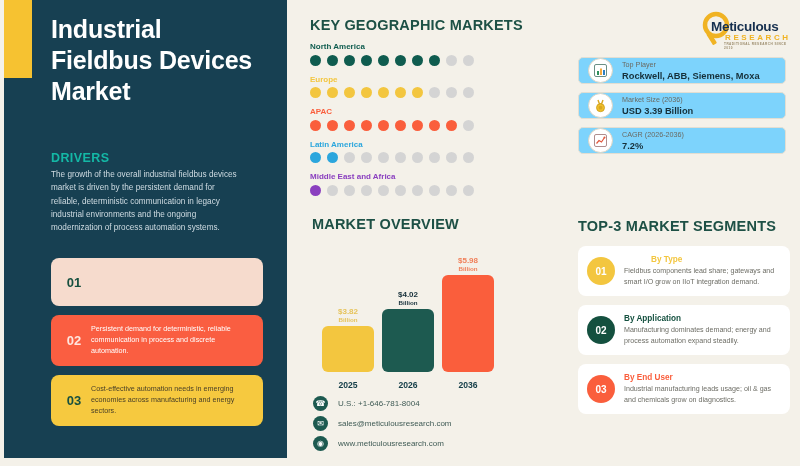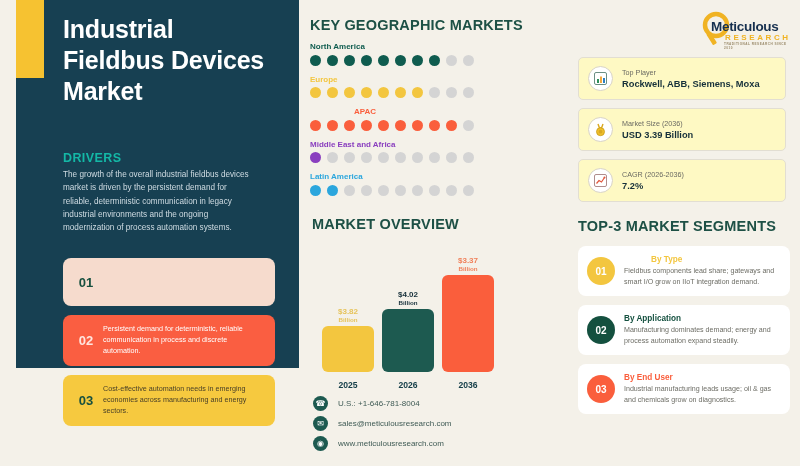--- a/index.html
+++ b/index.html
@@ -6,21 +6,21 @@
   html, body {
     width: 800px; height: 466px;
     font-family: "Liberation Sans", sans-serif;
     background: #f4f1e9;
     overflow: hidden;
   }
   .page { position: relative; width: 800px; height: 466px; background: #f4f1e9; }
 
   
   .left-panel {
-    position: absolute; left: 16px; top: 0; width: 283px; height: 368px;
+    position: absolute; left: 4px; top: 0; width: 283px; height: 458px;
     background: #174052;
   }
   .accent-bar {
     position: absolute; left: 0; top: 0; width: 28px; height: 78px;
     background: #f6c231;
   }
   .main-title {
     position: absolute; left: 47px; top: 14px; width: 215px;
     color: #ffffff; font-size: 25px; font-weight: bold; line-height: 1.24;
     letter-spacing: -0.2px;
@@ -86,23 +86,23 @@
   .c-icon {
     width: 15px; height: 15px; border-radius: 50%; background: #1d5a50;
     display: flex; align-items: center; justify-content: center;
     color: #ffffff; font-size: 8px; flex: 0 0 15px;
   }
   .c-text { margin-left: 10px; font-size: 8px; color: #3f5b55; }
 
   
   .stat-cards { position: absolute; left: 578px; top: 57px; width: 208px; }
   .stat-card {
-    display: flex; align-items: center; background: #fef9c3;
+    display: flex; align-items: center; background: #7dd3fc;
     border: 1px solid #e2ded2; border-radius: 5px;
-    padding: 8px 9px; margin-bottom: 8px;
+    padding: 0 9px; margin-bottom: 8px;
   }
   .stat-icon {
     width: 25px; height: 25px; border-radius: 50%;
     background: #ffffff; border: 1px solid #d9d4c5;
     display: flex; align-items: center; justify-content: center; flex: 0 0 25px;
   }
   .stat-body { margin-left: 9px; }
   .stat-label { font-size: 7.2px; color: #6a6a62; margin-bottom: 2px; }
   .stat-value { font-size: 9.3px; font-weight: bold; color: #16303a; }
 
@@ -189,54 +189,54 @@
             <div class="dot" style="background: rgb(243, 198, 63);"></div>
             <div class="dot" style="background: rgb(243, 198, 63);"></div>
             <div class="dot" style="background: rgb(243, 198, 63);"></div>
             <div class="dot" style="background: rgb(243, 198, 63);"></div>
             <div class="dot" style="background: rgb(212, 212, 212);"></div>
             <div class="dot" style="background: rgb(212, 212, 212);"></div>
             <div class="dot" style="background: rgb(212, 212, 212);"></div>
           </div>
         </div>
         <div class="geo-row">
-          <div class="geo-label" style="color: rgb(250, 94, 60); margin-left: 44px;">APAC</div>
-          <div class="dots">
-            <div class="dot" style="background: rgb(250, 94, 60);"></div>
-            <div class="dot" style="background: rgb(250, 94, 60);"></div>
-            <div class="dot" style="background: rgb(250, 94, 60);"></div>
-            <div class="dot" style="background: rgb(250, 94, 60);"></div>
-            <div class="dot" style="background: rgb(250, 94, 60);"></div>
-            <div class="dot" style="background: rgb(250, 94, 60);"></div>
-            <div class="dot" style="background: rgb(250, 94, 60);"></div>
-            <div class="dot" style="background: rgb(250, 94, 60);"></div>
-            <div class="dot" style="background: rgb(250, 94, 60);"></div>
-            <div class="dot" style="background: rgb(212, 212, 212);"></div>
-          </div>
-        </div>
-        <div class="geo-row">
-          <div class="geo-label" style="color: rgb(138, 63, 191);">Middle East and Africa</div>
-          <div class="dots">
-            <div class="dot" style="background: rgb(138, 63, 191);"></div>
-            <div class="dot" style="background: rgb(212, 212, 212);"></div>
-            <div class="dot" style="background: rgb(212, 212, 212);"></div>
-            <div class="dot" style="background: rgb(212, 212, 212);"></div>
-            <div class="dot" style="background: rgb(212, 212, 212);"></div>
-            <div class="dot" style="background: rgb(212, 212, 212);"></div>
-            <div class="dot" style="background: rgb(212, 212, 212);"></div>
-            <div class="dot" style="background: rgb(212, 212, 212);"></div>
-            <div class="dot" style="background: rgb(212, 212, 212);"></div>
+          <div class="geo-label" style="color: rgb(250, 94, 60);">APAC</div>
+          <div class="dots">
+            <div class="dot" style="background: rgb(250, 94, 60);"></div>
+            <div class="dot" style="background: rgb(250, 94, 60);"></div>
+            <div class="dot" style="background: rgb(250, 94, 60);"></div>
+            <div class="dot" style="background: rgb(250, 94, 60);"></div>
+            <div class="dot" style="background: rgb(250, 94, 60);"></div>
+            <div class="dot" style="background: rgb(250, 94, 60);"></div>
+            <div class="dot" style="background: rgb(250, 94, 60);"></div>
+            <div class="dot" style="background: rgb(250, 94, 60);"></div>
+            <div class="dot" style="background: rgb(250, 94, 60);"></div>
             <div class="dot" style="background: rgb(212, 212, 212);"></div>
           </div>
         </div>
         <div class="geo-row">
           <div class="geo-label" style="color: rgb(43, 166, 221);">Latin America</div>
           <div class="dots">
             <div class="dot" style="background: rgb(43, 166, 221);"></div>
             <div class="dot" style="background: rgb(43, 166, 221);"></div>
+            <div class="dot" style="background: rgb(212, 212, 212);"></div>
+            <div class="dot" style="background: rgb(212, 212, 212);"></div>
+            <div class="dot" style="background: rgb(212, 212, 212);"></div>
+            <div class="dot" style="background: rgb(212, 212, 212);"></div>
+            <div class="dot" style="background: rgb(212, 212, 212);"></div>
+            <div class="dot" style="background: rgb(212, 212, 212);"></div>
+            <div class="dot" style="background: rgb(212, 212, 212);"></div>
+            <div class="dot" style="background: rgb(212, 212, 212);"></div>
+          </div>
+        </div>
+        <div class="geo-row">
+          <div class="geo-label" style="color: rgb(138, 63, 191);">Middle East and Africa</div>
+          <div class="dots">
+            <div class="dot" style="background: rgb(138, 63, 191);"></div>
+            <div class="dot" style="background: rgb(212, 212, 212);"></div>
             <div class="dot" style="background: rgb(212, 212, 212);"></div>
             <div class="dot" style="background: rgb(212, 212, 212);"></div>
             <div class="dot" style="background: rgb(212, 212, 212);"></div>
             <div class="dot" style="background: rgb(212, 212, 212);"></div>
             <div class="dot" style="background: rgb(212, 212, 212);"></div>
             <div class="dot" style="background: rgb(212, 212, 212);"></div>
             <div class="dot" style="background: rgb(212, 212, 212);"></div>
             <div class="dot" style="background: rgb(212, 212, 212);"></div>
           </div>
         </div>
@@ -253,21 +253,21 @@
           <div class="bar-val" style="color: rgb(230, 195, 90);">$3.82</div>
           <div class="bar-unit" style="color: rgb(230, 195, 90);">Billion</div>
           <div class="bar" style="height: 46px; background: rgb(243, 198, 63);"></div>
         </div>
         <div class="bar-wrap" style="left: 60px;">
           <div class="bar-val" style="color: rgb(22, 48, 58);">$4.02</div>
           <div class="bar-unit" style="color: rgb(22, 48, 58);">Billion</div>
           <div class="bar" style="height: 63px; background: rgb(29, 90, 80);"></div>
         </div>
         <div class="bar-wrap" style="left: 120px;">
-          <div class="bar-val" style="color: rgb(240, 128, 90);">$3.37</div>
+          <div class="bar-val" style="color: rgb(240, 128, 90);">$5.98</div>
           <div class="bar-unit" style="color: rgb(240, 128, 90);">Billion</div>
           <div class="bar" style="height: 97px; background: rgb(250, 94, 60);"></div>
         </div>
       </div>
     <div class="xlabels" id="chart-xlabels">
         <div class="xlabel" style="left: 0px;">2025</div>
         <div class="xlabel" style="left: 60px;">2026</div>
         <div class="xlabel" style="left: 120px;">2036</div>
       </div>
   </div>

